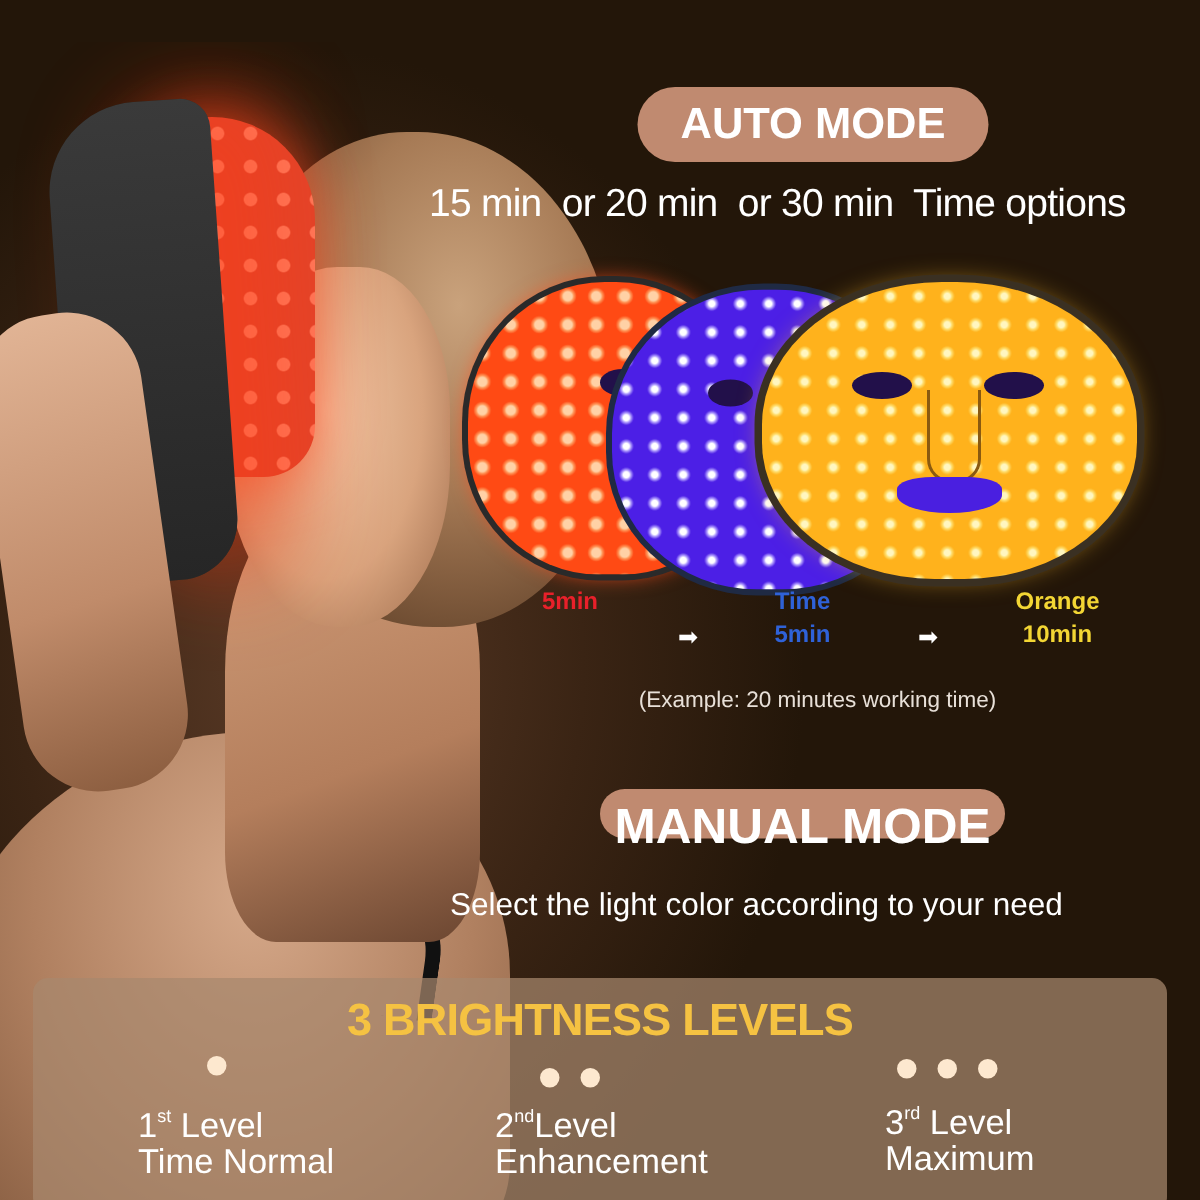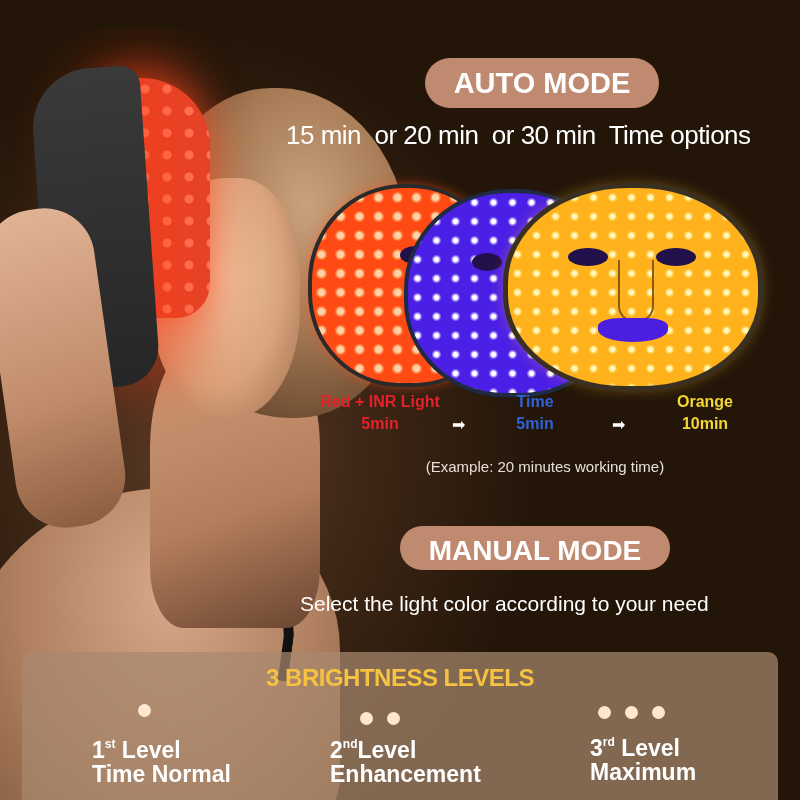--- a/index.html
+++ b/index.html
@@ -22,21 +22,21 @@
     .held-mask { position:absolute; left:40px; top:40px; width:110px; height:320px; border-radius:60px 20px 40px 60px;
       background: linear-gradient(180deg, #3a3a3a, #262626); transform:rotate(-4deg);
       box-shadow: 40px 0 60px rgba(255,60,20,0.45); }
     .held-glow { position:absolute; left:90px; top:50px; width:120px; height:240px; border-radius:60px 80px 40px 40px;
       background: radial-gradient(circle, #ff7a5c 0 4px, transparent 5px) 0 0/22px 22px, #e2442a;
       box-shadow: 0 0 40px rgba(255,80,40,0.7); }
 
     
     .pill { position:absolute; background:#c08a70; color:#fff; font-weight:700; border-radius:26px; text-align:center; }
     .pill-auto { left:425px; top:30px; width:234px; height:50px; line-height:50px; font-size:29px; }
-    .pill-manual { left:400px; top:498px; width:270px; height:44px; line-height:50px; font-size:28px; }
+    .pill-manual { left:400px; top:498px; width:270px; height:33px; line-height:50px; font-size:33px; }
 
     .time-options { position:absolute; left:286px; top:92px; width:510px; color:#fff; font-size:26px; white-space:pre; letter-spacing:-0.5px; }
 
     
     .mask { position:absolute; border-radius:48% 48% 46% 46%; }
     .mask-red { left:312px; top:160px; width:190px; height:195px;
       background: radial-gradient(circle, #ffd1a6 0 3px, #ff9a5c 4px, transparent 6px) 0 0/19px 19px, #ff4a14;
       box-shadow: 0 0 0 4px #2a2a2a, 0 0 14px #ff5020; }
     .mask-blue { left:408px; top:165px; width:210px; height:200px;
       background: radial-gradient(circle, #ffffff 0 2px, #b7a6ff 3px, transparent 5px) 0 0/19px 19px, #4c1fe6;
@@ -55,24 +55,24 @@
     .arrow { position:absolute; color:#fff; font-size:16px; top:387px; }
     .arrow-1 { left:452px; } .arrow-2 { left:612px; }
 
     .example { position:absolute; left:380px; top:430px; width:330px; text-align:center; color:#e8e0d8; font-size:15px; }
 
     .manual-desc { position:absolute; left:300px; top:564px; width:490px; text-align:left; color:#fff; font-size:21px; }
 
     
     .panel { position:absolute; left:22px; top:624px; width:756px; height:156px; border-radius:10px;
       background: rgba(168,136,110,0.72); }
-    .panel-title { position:absolute; left:0; top:12px; width:756px; text-align:center; color:#f5c242; font-weight:700; font-size:24px; letter-spacing:-0.5px; }
+    .panel-title { position:absolute; left:0; top:12px; width:756px; text-align:center; color:#f5c242; font-weight:700; font-size:30px; letter-spacing:-0.5px; }
     .dots { position:absolute; display:flex; gap:14px; }
     .dot { width:13px; height:13px; border-radius:50%; background:#fde8cf; }
-    .level { position:absolute; color:#fff; font-size:23px; line-height:24px;font-weight:bold; }
+    .level { position:absolute; color:#fff; font-size:23px; line-height:24px; }
     .level sup { font-size:12px; vertical-align:top; position:relative; top:-6px; }
     .lv1-dots { left:116px; top:52px; } .lv1 { left:70px; top:86px; }
     .lv2-dots { left:338px; top:60px; } .lv2 { left:308px; top:86px; }
     .lv3-dots { left:576px; top:54px; } .lv3 { left:568px; top:84px; }
   </style>
 </head>
 <body>
 
 <div class="stage">
 
@@ -95,21 +95,20 @@
     <div class="eye" style="left:64px;top:60px;width:30px;height:18px;"></div>
   </div>
   <div class="mask mask-orange">
     <div class="eye" style="left:60px;top:60px;width:40px;height:18px;"></div>
     <div class="eye" style="left:148px;top:60px;width:40px;height:18px;"></div>
     <div class="nose"></div>
     <div class="mouth"></div>
   </div>
 
   <div class="step step-red">
-    <div>Red + INR Light</div>
     <div>5min</div>
   </div>
   <span class="arrow arrow-1">➡</span>
   <div class="step step-blue">
     <div>Time</div>
     <div>5min</div>
   </div>
   <span class="arrow arrow-2">➡</span>
   <div class="step step-orange">
     <div>Orange</div>

